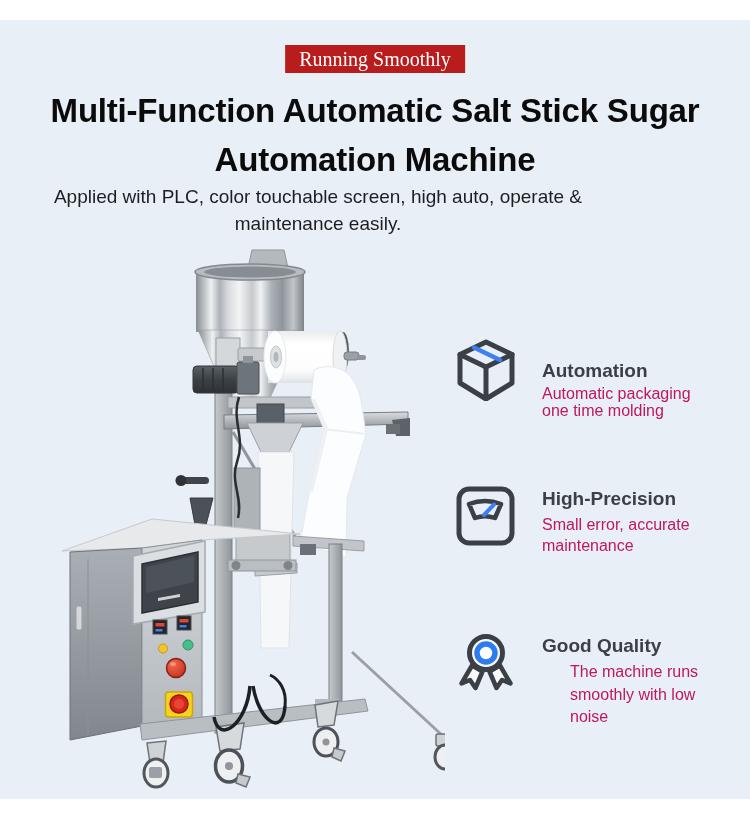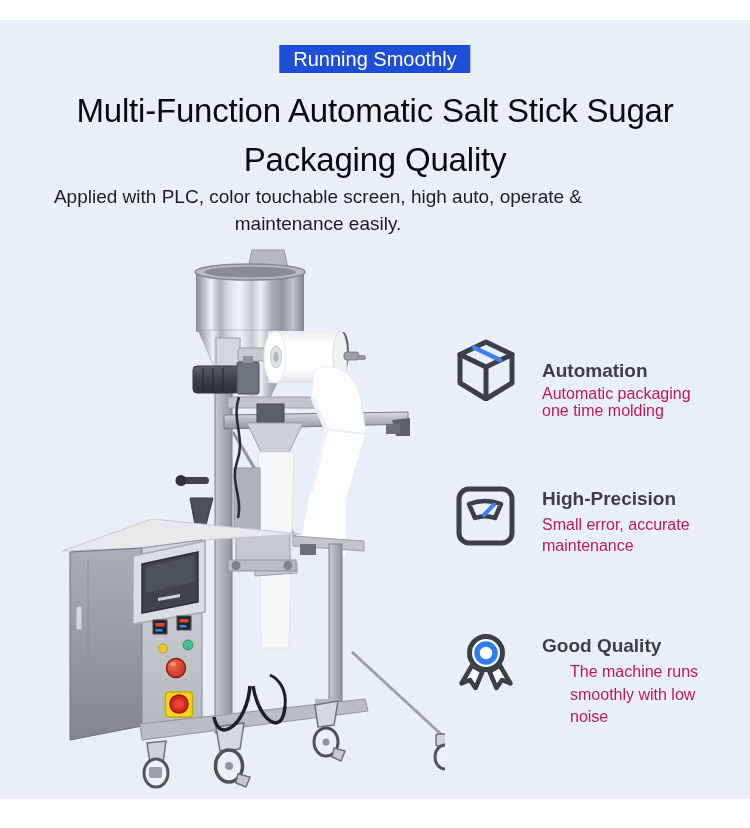--- a/index.html
+++ b/index.html
@@ -1,23 +1,23 @@
 <!DOCTYPE html>
 <html><head>
 <meta charset="utf-8">
 <style>
   html,body{margin:0;padding:0;}
   body{width:750px;height:828px;background:#ffffff;font-family:"Liberation Sans",sans-serif;}
   .canvas{position:relative;width:750px;height:828px;overflow:hidden;background:#ffffff;}
   .hero{position:absolute;left:0;top:20px;width:750px;height:779px;background:#e9eff7;}
   .badge{position:absolute;top:45px;left:50%;transform:translateX(-50%);
-         background:#1d4ed8;color:#ffffff;font-size:20px;line-height:28px;
-         padding:0 14px;white-space:nowrap;}
+         background:#b91c1c;color:#ffffff;font-size:20px;line-height:28px;
+         padding:0 14px;white-space:nowrap;font-family:Liberation Serif, serif;}
   .title{position:absolute;top:86px;left:0;width:750px;text-align:center;
-         font-size:33px;line-height:49px;color:#0b0b0c;letter-spacing:-0.2px;font-weight:400;}
+         font-size:33px;line-height:49px;color:#0b0b0c;letter-spacing:-0.2px;font-weight:700;}
   .subtitle{position:absolute;top:183px;left:0;width:636px;text-align:center;
          font-size:19px;line-height:27px;color:#1d1e20;}
   .machine{position:absolute;left:55px;top:248px;width:390px;height:552px;}
   .f-icon{position:absolute;left:455px;}
   #f1-icon{top:337px;} #f2-icon{top:484px;} #f3-icon{top:628px;}
   .f-text{position:absolute;left:542px;width:205px;}
   #f1-text{top:360px;} #f2-text{top:488px;} #f3-text{top:635px;}
   .f-title{font-size:19px;font-weight:bold;color:#3b4046;line-height:22px;margin-bottom:4px;}
   .f-desc{font-size:16px;color:#be185d;}
   #f1-text .f-desc{line-height:16.5px;}
@@ -27,21 +27,21 @@
 </head>
 <body>
 
 <div class="canvas">
   <div class="hero"></div>
 
   <div class="badge">Running Smoothly</div>
 
   <div class="title">
     <div>Multi-Function Automatic Salt Stick Sugar</div>
-    <div>Packaging Quality</div>
+    <div>Automation Machine</div>
   </div>
 
   <div class="subtitle">
     <div>Applied with PLC, color touchable screen, high auto, operate &amp;</div>
     <div>maintenance easily.</div>
   </div>
 
   <svg class="machine" viewBox="55 248 390 552">
     <defs>
       <linearGradient id="steelV" x1="0" y1="0" x2="1" y2="0">

